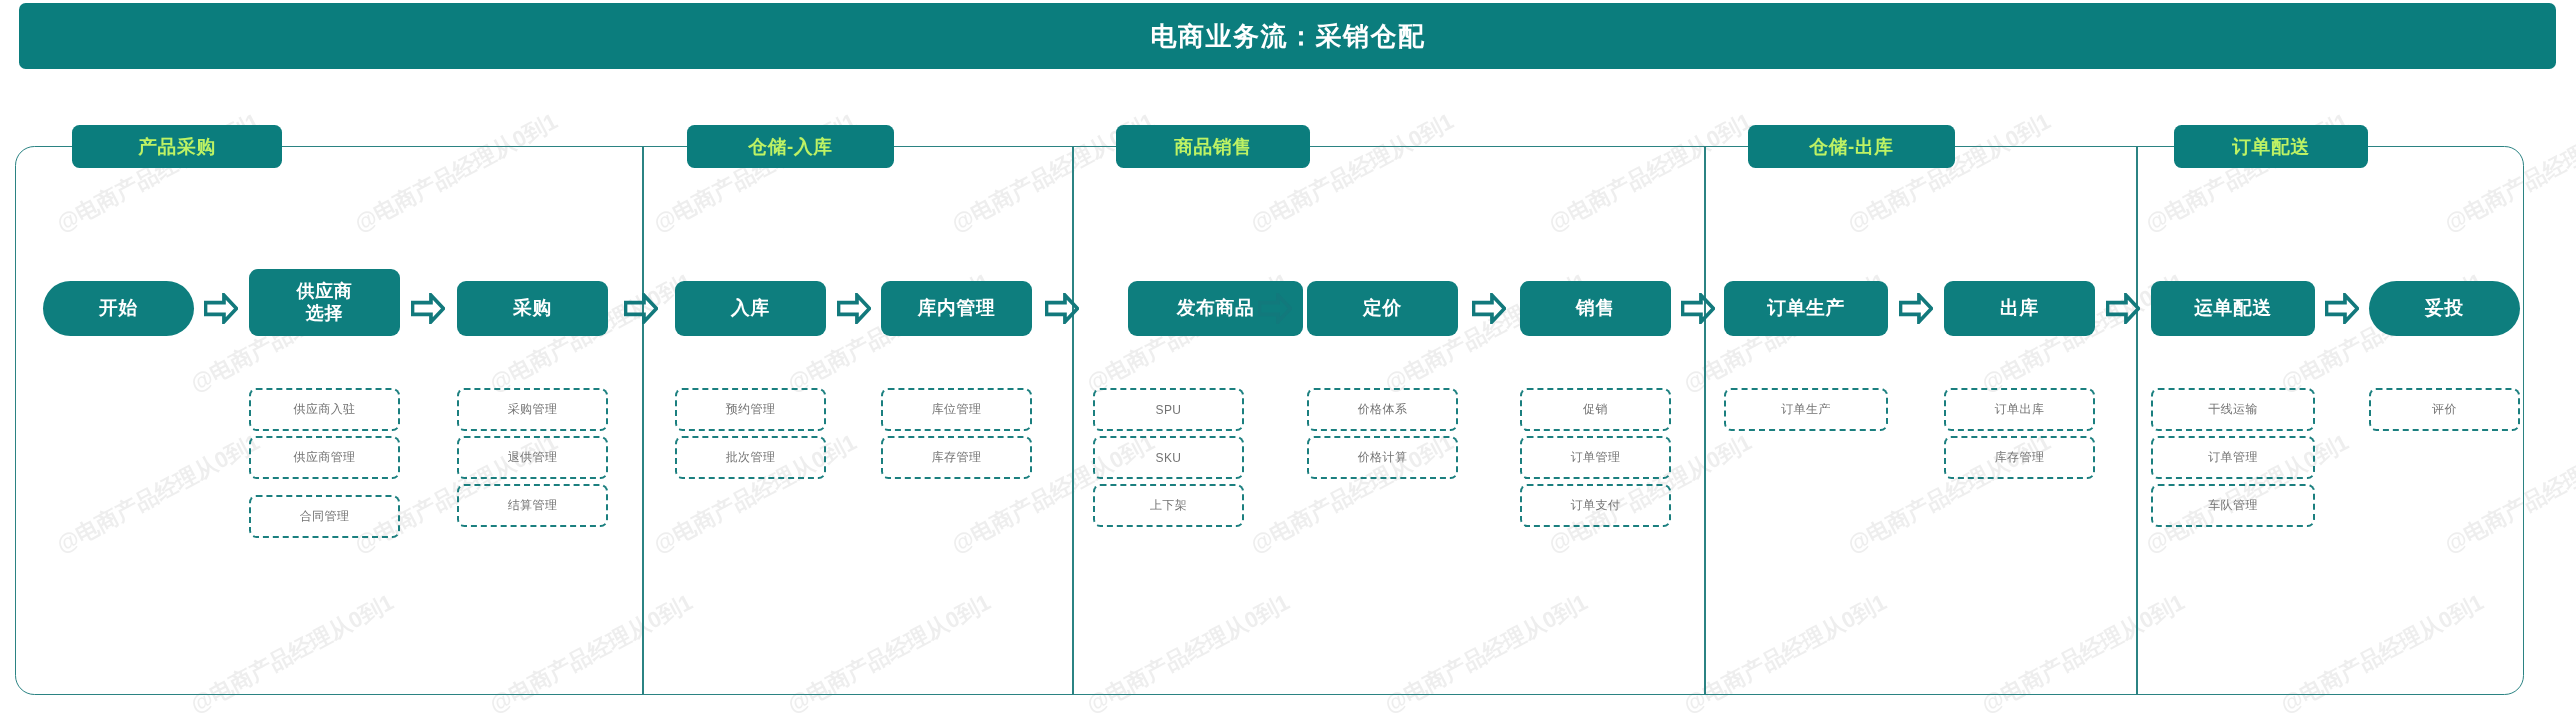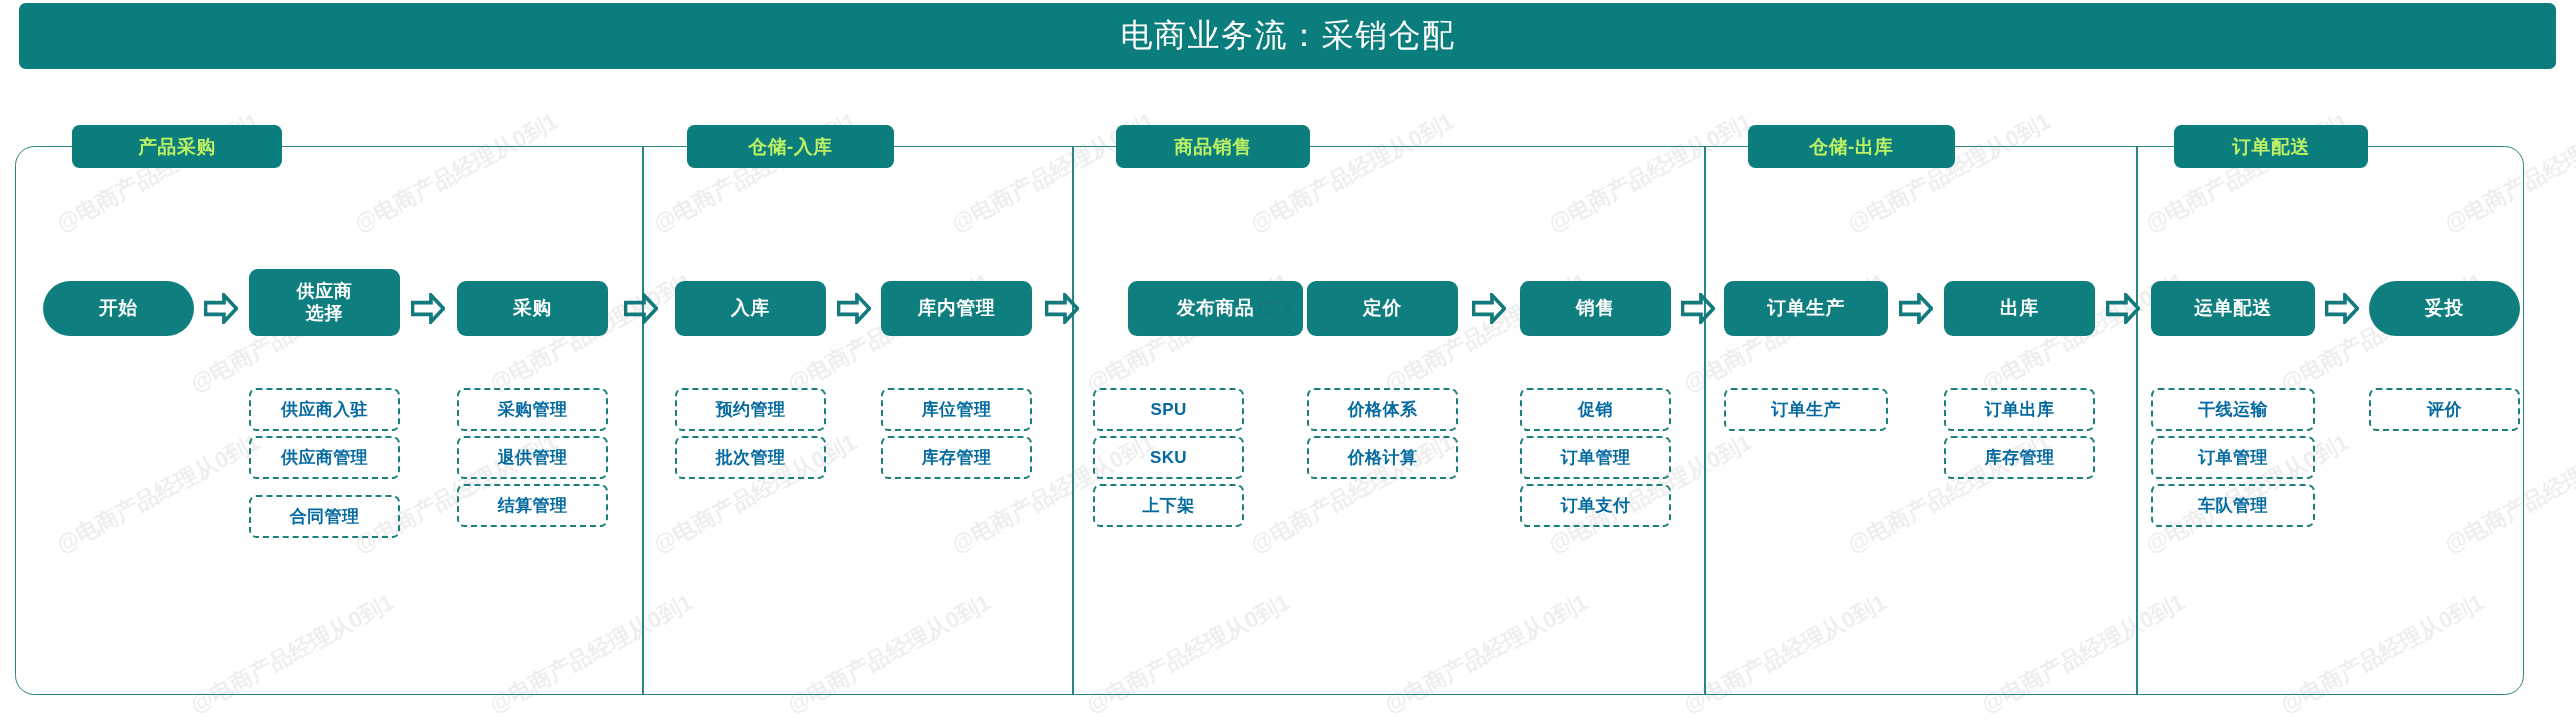--- a/index.html
+++ b/index.html
@@ -26,22 +26,22 @@
     width: 2537px;
     height: 66px;
     background: #0b7d7d;
     border-radius: 6.7px;
     display: flex;
     align-items: center;
     justify-content: center;
   }
   .title-text {
     color: #ffffff;
-    font-size: 32px;
-    font-weight: normal;
+    font-size: 26px;
+    font-weight: bold;
     letter-spacing: 1.5px;
   }
 
   
   .wm {
     position: absolute;
     color: rgba(120,120,120,0.13);
     font-size: 22.4px;
     font-weight: bold;
     transform: rotate(-28deg);
@@ -127,23 +127,23 @@
     position: absolute;
     height: 43px;
     border: 2.2px dashed #1b7f7f;
     border-radius: 7.5px;
     display: flex;
     align-items: center;
     justify-content: center;
     background: transparent;
   }
   .sub span {
-    color: #0369a1;
-    font-size: 17px;
-    font-weight: bold;
+    color: #737373;
+    font-size: 12px;
+    font-weight: normal;
     white-space: nowrap;
     letter-spacing: 0.4px;
   }
 </style>
 </head>
 <body>
 
 <div id="root">
 
   <div class="title-bar">

